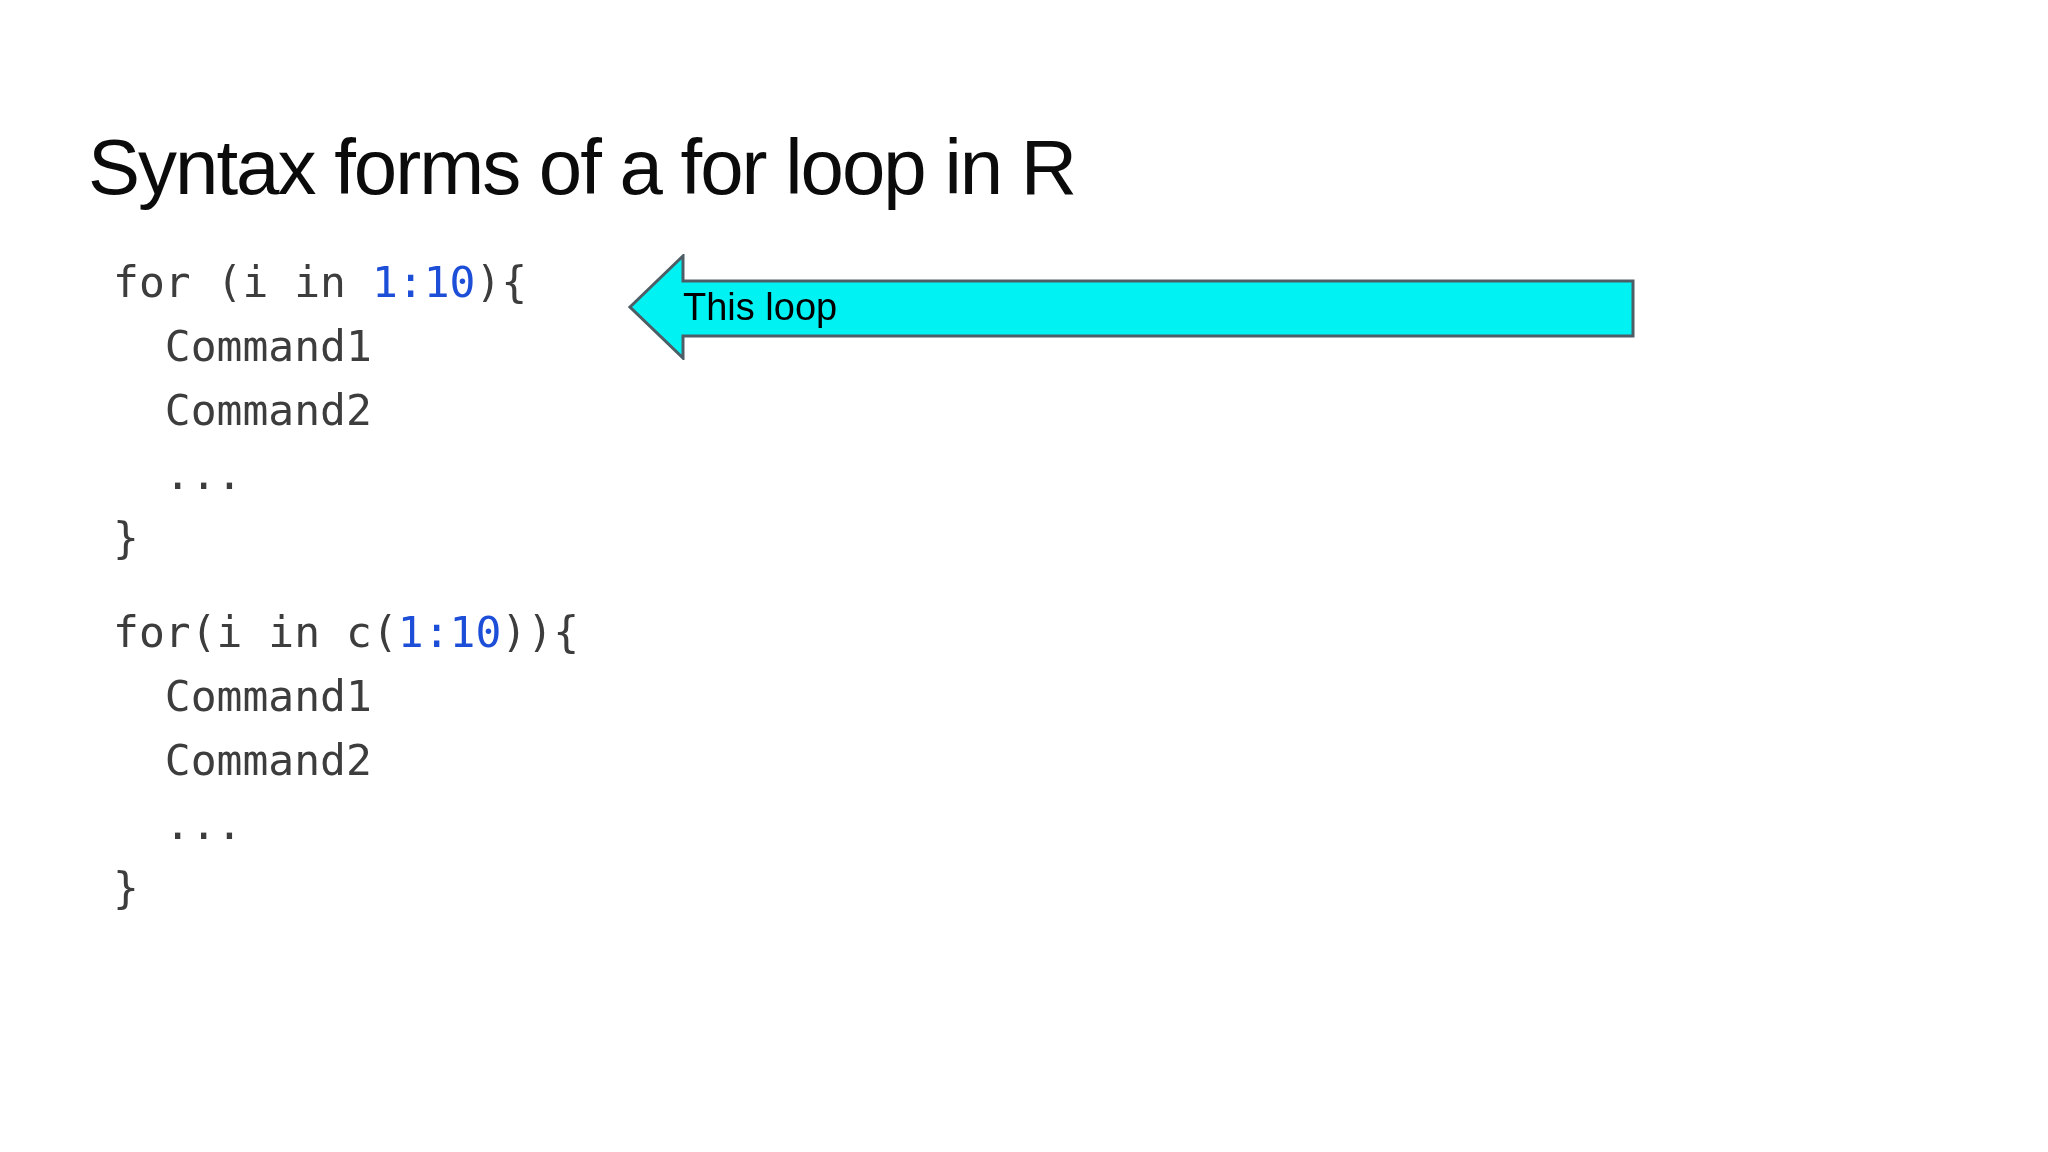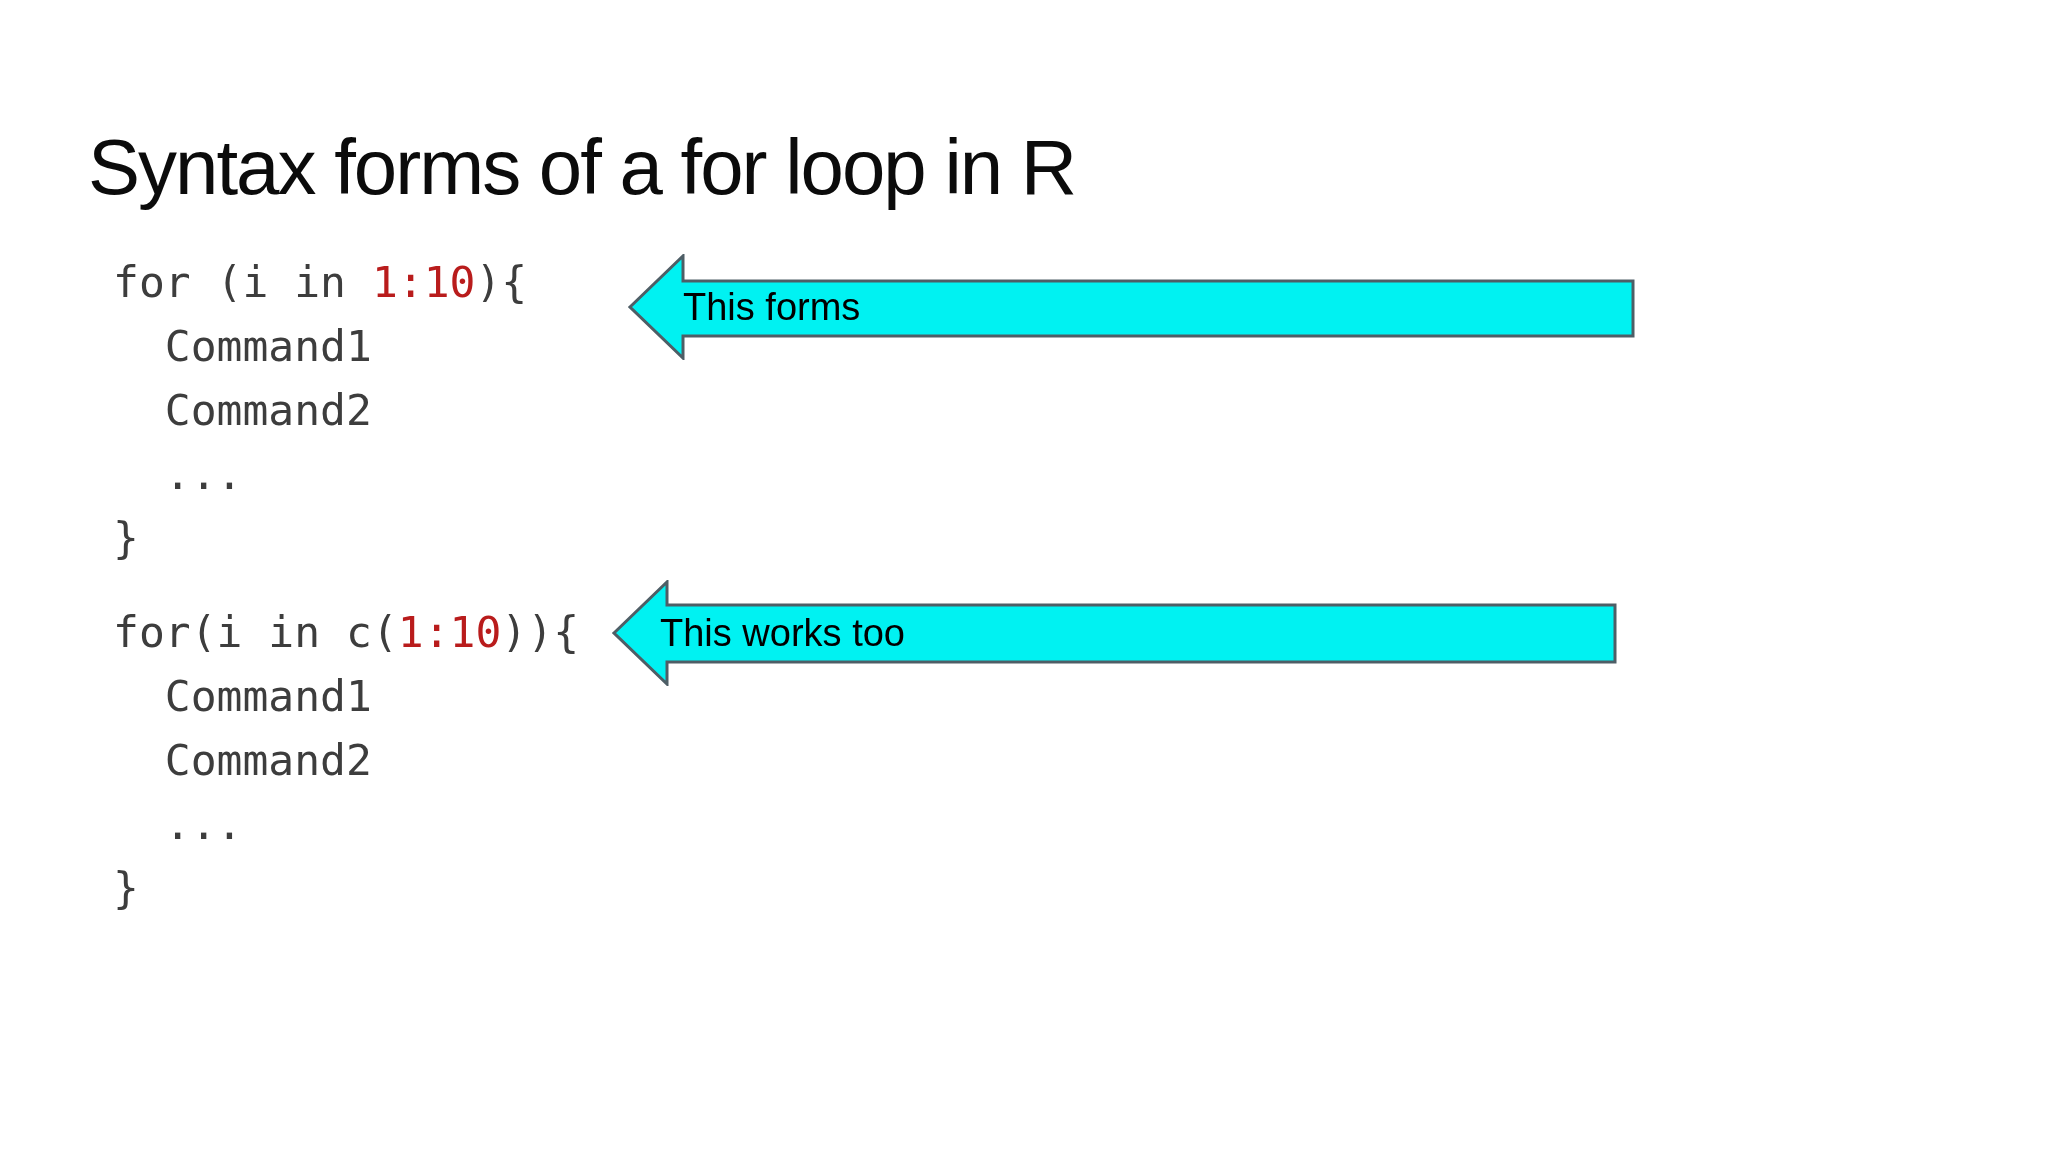--- a/index.html
+++ b/index.html
@@ -28,21 +28,21 @@
   }
   .code {
     position: absolute;
     font-family: "DejaVu Sans Mono", monospace;
     font-size: 43px;
     line-height: 64px;
     color: #3d3d3d;
   }
   .code .line { white-space: pre; }
   .code .kw { font-weight: 400; }
-  .code .num { color: #b91c1c; }
+  .code .num { color: #1d4ed8; }
   .arrow {
     position: absolute;
   }
   .arrow svg {
     position: absolute;
     left: 0; top: 0;
     width: 100%; height: 100%;
     display: block;
   }
   .arrow polygon {
@@ -79,31 +79,25 @@
     <div class="line">  Command1</div>
     <div class="line">  Command2</div>
     <div class="line">  ...</div>
     <div class="line">}</div>
   </div>
 
   <div class="arrow" id="arrow-1">
     <svg viewBox="0 0 1007 106" preserveAspectRatio="none">
       <polygon points="2,53 55,2 55,27 1005,27 1005,82 55,82 55,104" fill="#00f2f2"></polygon>
     </svg>
-    <span class="arrow-label">This forms</span>
+    <span class="arrow-label">This loop</span>
   </div>
 
   <div class="code" id="code-2">
     <div class="line"><span class="kw">for</span><span>(i </span><span class="kw">in</span><span> c(</span><span class="num">1:10</span><span>)){</span></div>
     <div class="line">  Command1</div>
     <div class="line">  Command2</div>
     <div class="line">  ...</div>
     <div class="line">}</div>
   </div>
 
-  <div class="arrow" id="arrow-2">
-    <svg viewBox="0 0 1005 106" preserveAspectRatio="none">
-      <polygon points="2,53 55,2 55,25 1003,25 1003,82 55,82 55,104" fill="#00f2f2"></polygon>
-    </svg>
-    <span class="arrow-label">This works too</span>
-  </div>
 
 </div>
 
 </body></html>

